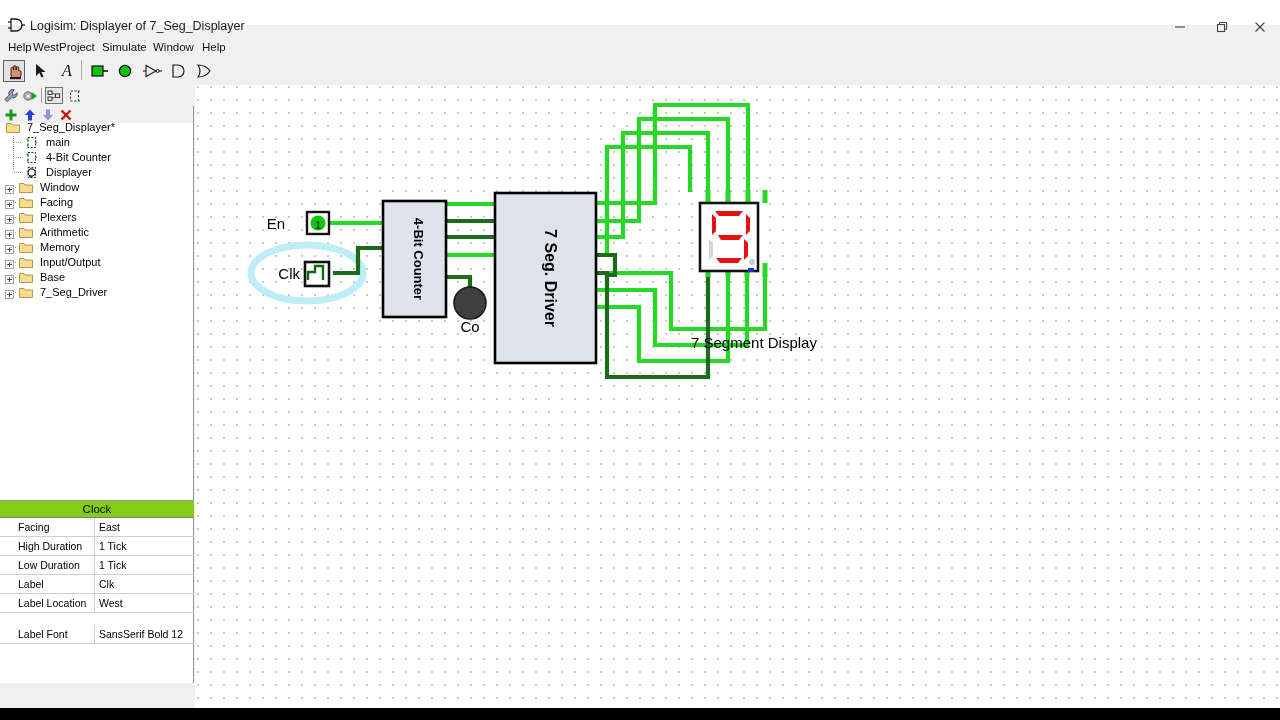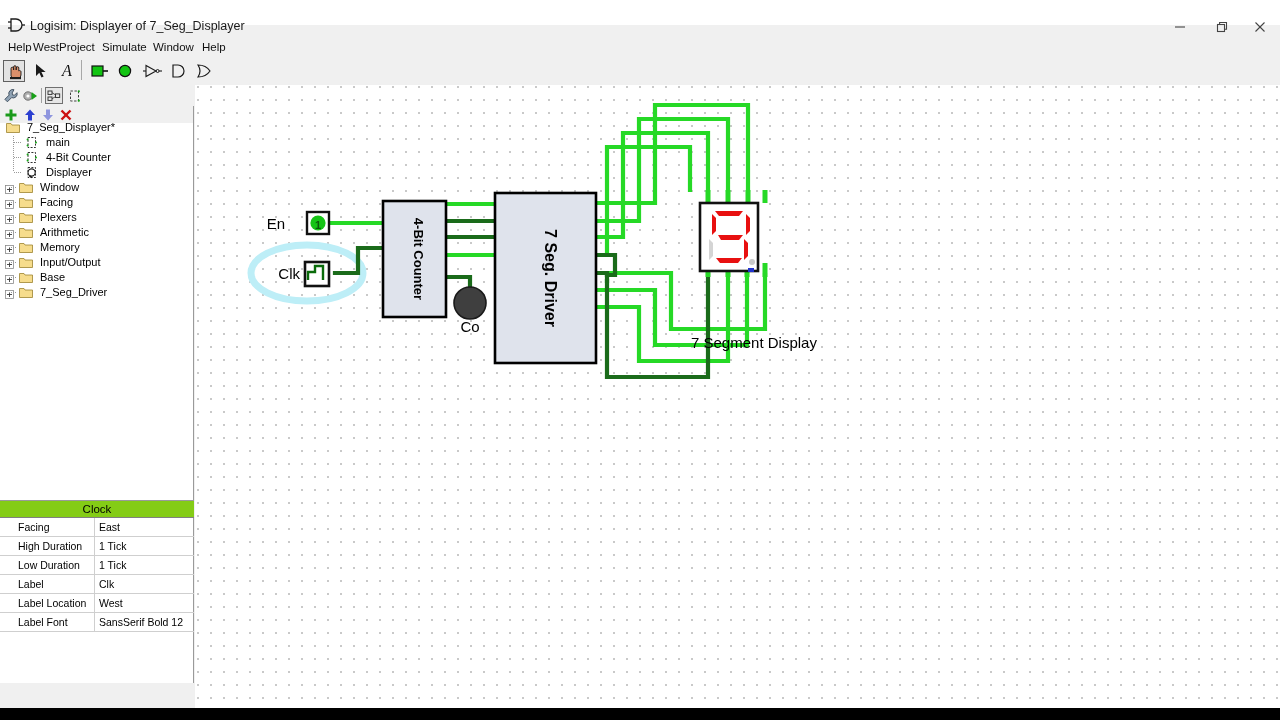--- a/index.html
+++ b/index.html
@@ -533,21 +533,21 @@
       <span class="pval">1 Tick</span>
     </div>
     <div class="prow" style="top:74px">
       <span class="pname">Label</span>
       <span class="pval">Clk</span>
     </div>
     <div class="prow" style="top:93px">
       <span class="pname">Label Location</span>
       <span class="pval">West</span>
     </div>
-    <div class="prow" style="top:112px">
+    <div class="prow" style="top:124px">
       <span class="pname">Label Font</span>
       <span class="pval">SansSerif Bold 12</span>
     </div>
   </div>
 
 
   <div id="canvas">
     <svg id="canvas-svg" width="1085" height="623" viewBox="0 0 1085 623">
 
       <ellipse cx="112" cy="188" rx="56" ry="28" fill="none" stroke="#bdeef7" stroke-width="7"></ellipse>

